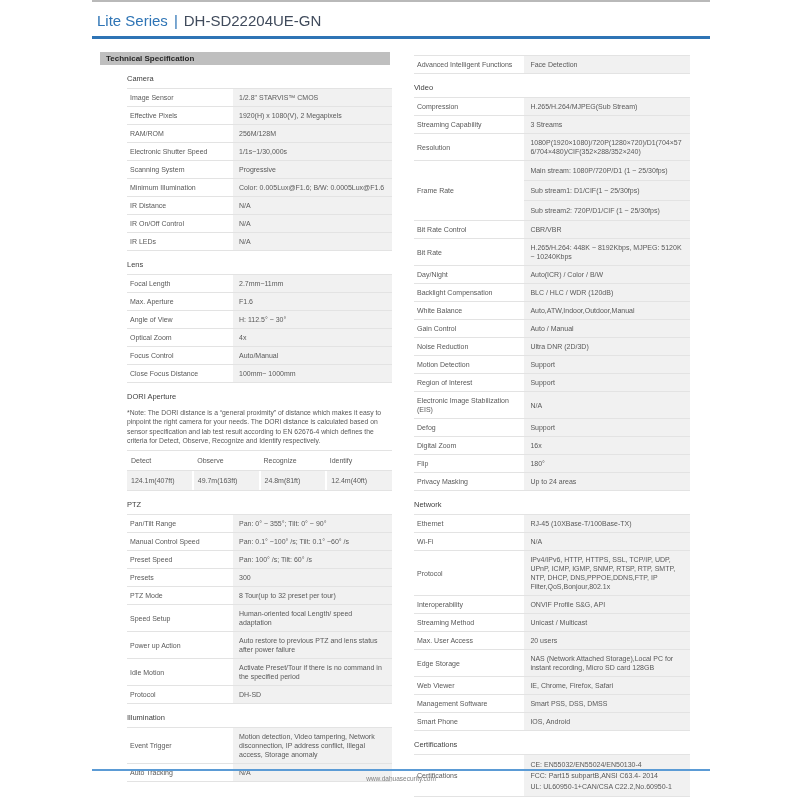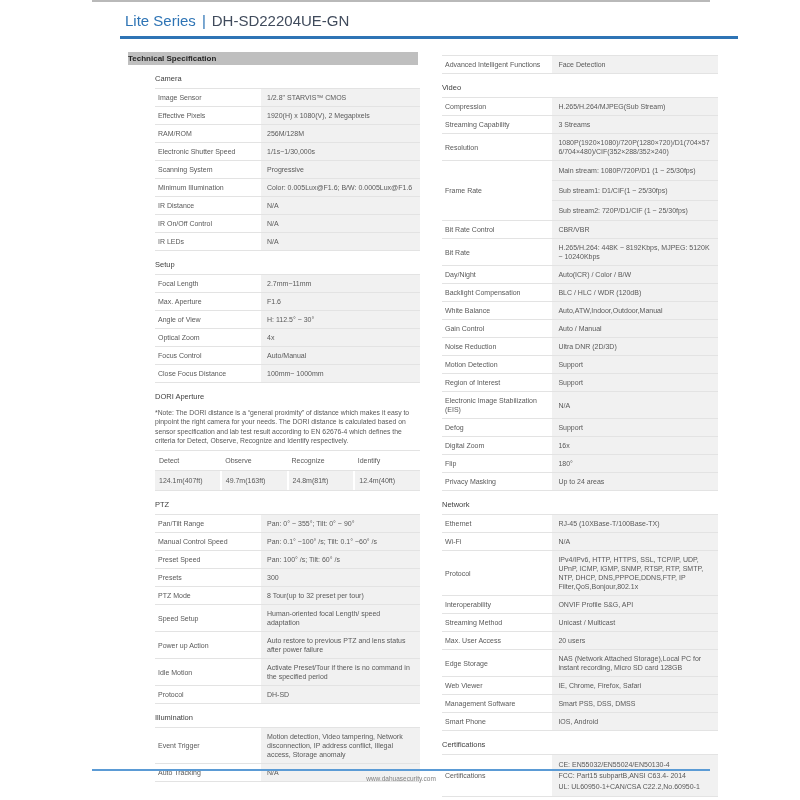--- a/index.html
+++ b/index.html
@@ -4,36 +4,36 @@
 <style>
   * { margin:0; padding:0; box-sizing:border-box; }
   html,body { width:800px; height:800px; }
   body {
     position:relative; background:#ffffff; overflow:hidden;
     font-family:"Liberation Sans","DejaVu Sans",sans-serif;
     color:var(--cell_text,#595959);
     -webkit-font-smoothing:antialiased;
   }
   .top-hairline { position:absolute; left:92px; width:618px; top:0; height:2px; background:var(--top_hairline,#b9b9b9); }
-  .page { position:absolute; left:92px; top:0; width:618px; height:673px;margin-left:28px; }
+  .page { position:absolute; left:92px; top:0; width:618px; height:673px; }
 
   .doc-title { margin:12px 0 0 5px; font-size:15px; white-space:nowrap; }
   .doc-title .series { color:var(--accent,#2e74b5); }
   .doc-title .sep { color:var(--accent,#2e74b5); margin:0 6px; font-weight:300; }
   .doc-title .model { color:var(--title_model,#404b5c); }
   .title-rule { height:3px; background:var(--accent,#2e74b5); margin-top:7px; }
 
   .cols { display:flex; align-items:flex-start; margin-top:13px; }
   .col-left  { width:300px; }
   .col-right { width:276px; margin-left:22px; padding-top:3px; }
 
   .ts-bar {
     margin-left:8px; width:290px; height:13px; line-height:13px;
     background:var(--bar_bg,#bfbfbf); color:var(--bar_text,#262626);
-    font-size:8px; font-weight:bold; padding-left:0;
+    font-size:8px; font-weight:bold; padding-left:6px;
   }
 
   .sec-title { font-size:7.5px; font-weight:normal; color:var(--heading_text,#3f3f3f); margin:9px 0 5px 0; }
   .col-left .sec-title, .col-left .spec-table, .col-left .dori-note, .col-left .dori-grid { margin-left:35px; }
   .col-left .spec-table, .col-left .dori-grid { width:265px; }
   .col-left .dori-note { width:265px; }
   .col-right .spec-table { width:276px; }
 
   .spec-table { border-top:1px solid var(--row_border,#e3e3e3); }
   .spec-row { display:flex; align-items:stretch; border-bottom:1px solid var(--row_border,#e3e3e3); }
@@ -104,21 +104,21 @@
           </div>
           <div class="spec-row">
             <div class="spec-cell spec-label">IR On/Off Control</div>
             <div class="spec-cell spec-value">N/A</div>
           </div>
           <div class="spec-row">
             <div class="spec-cell spec-label">IR LEDs</div>
             <div class="spec-cell spec-value">N/A</div>
           </div>
         </div>
-        <div class="sec-title">Setup</div>
+        <div class="sec-title">Lens</div>
         <div class="spec-table">
           <div class="spec-row">
             <div class="spec-cell spec-label">Focal Length</div>
             <div class="spec-cell spec-value">2.7mm~11mm</div>
           </div>
           <div class="spec-row">
             <div class="spec-cell spec-label">Max. Aperture</div>
             <div class="spec-cell spec-value">F1.6</div>
           </div>
           <div class="spec-row">

